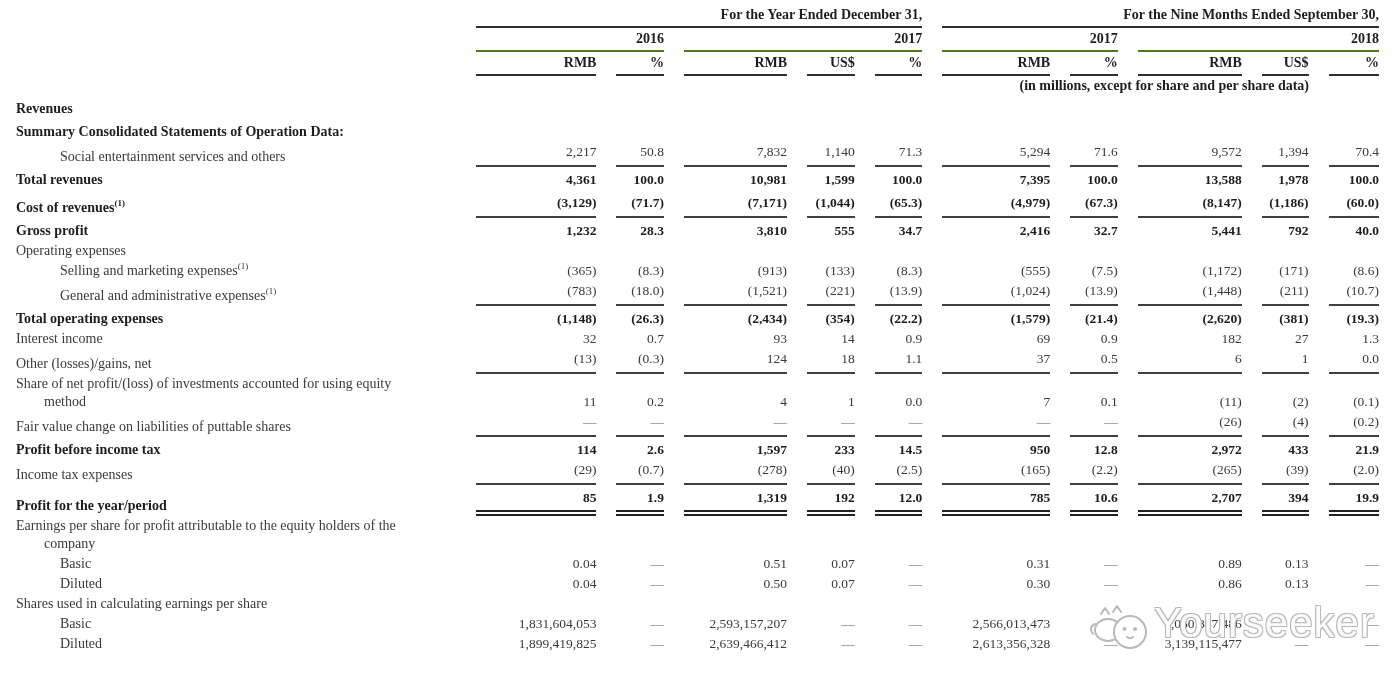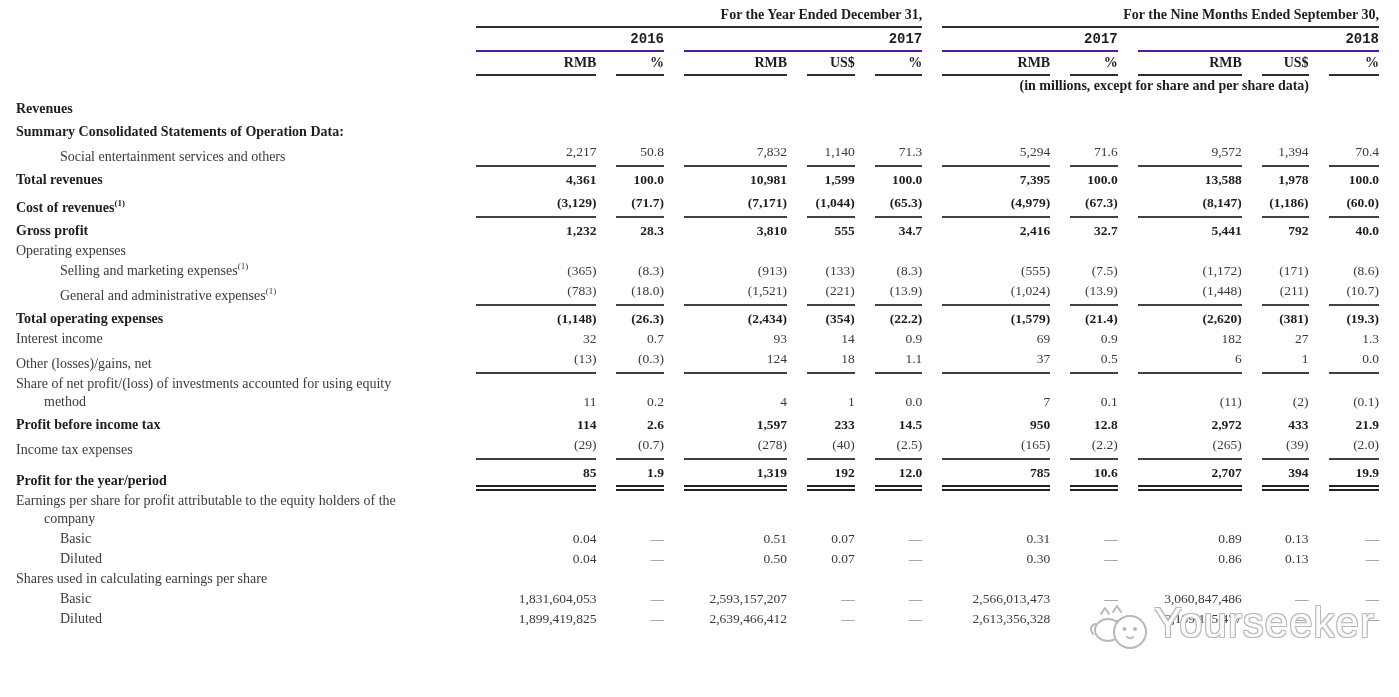--- a/index.html
+++ b/index.html
@@ -29,21 +29,21 @@
     color: #3a3a3a;
   }
   thead td {
     font-weight: bold;
     text-align: right;
     color: #1e1e1e;
     font-size: 14px;
     line-height: 20px;
   }
   .group-head { border-bottom: 2px solid #2e2e2e; padding-bottom: 1px; }
-  .year-head  { border-bottom: 2px solid #4c1d95; padding-bottom: 1px; font-family: Liberation Mono, monospace; }
+  .year-head  { border-bottom: 2px solid #4d7c0f; padding-bottom: 1px; }
   .col-head   { border-bottom: 2px solid #2e2e2e; padding-bottom: 1px; }
   .units-note { font-weight: bold; padding-right: 70px; padding-top: 1px; line-height: 18px; }
 
   td.label { text-align: left; font-size: 14px; }
   td.label.ind0 { padding-left: 8px; }
   td.label.ind1 { padding-left: 52px; }
   td.label .l2 { padding-left: 28px; }
   td.num { text-align: right; }
   td.dash { color: #787878; }
   sup { font-size: 9px; line-height: 0; }
@@ -255,20 +255,33 @@
           <td class="num">0.2</td>
           <td class="num">4</td>
           <td class="num">1</td>
           <td class="num">0.0</td>
           <td class="num">7</td>
           <td class="num">0.1</td>
           <td class="num">(11)</td>
           <td class="num">(2)</td>
           <td class="num">(0.1)</td>
         </tr>
+        <tr class="rule ">
+          <td class="label ind0">Fair value change on liabilities of puttable shares</td>
+          <td class="num dash">—</td>
+          <td class="num dash">—</td>
+          <td class="num dash">—</td>
+          <td class="num dash">—</td>
+          <td class="num dash">—</td>
+          <td class="num dash">—</td>
+          <td class="num dash">—</td>
+          <td class="num">(26)</td>
+          <td class="num">(4)</td>
+          <td class="num">(0.2)</td>
+        </tr>
         <tr class="bold ">
           <td class="label ind0">Profit before income tax</td>
           <td class="num">114</td>
           <td class="num">2.6</td>
           <td class="num">1,597</td>
           <td class="num">233</td>
           <td class="num">14.5</td>
           <td class="num">950</td>
           <td class="num">12.8</td>
           <td class="num">2,972</td>

